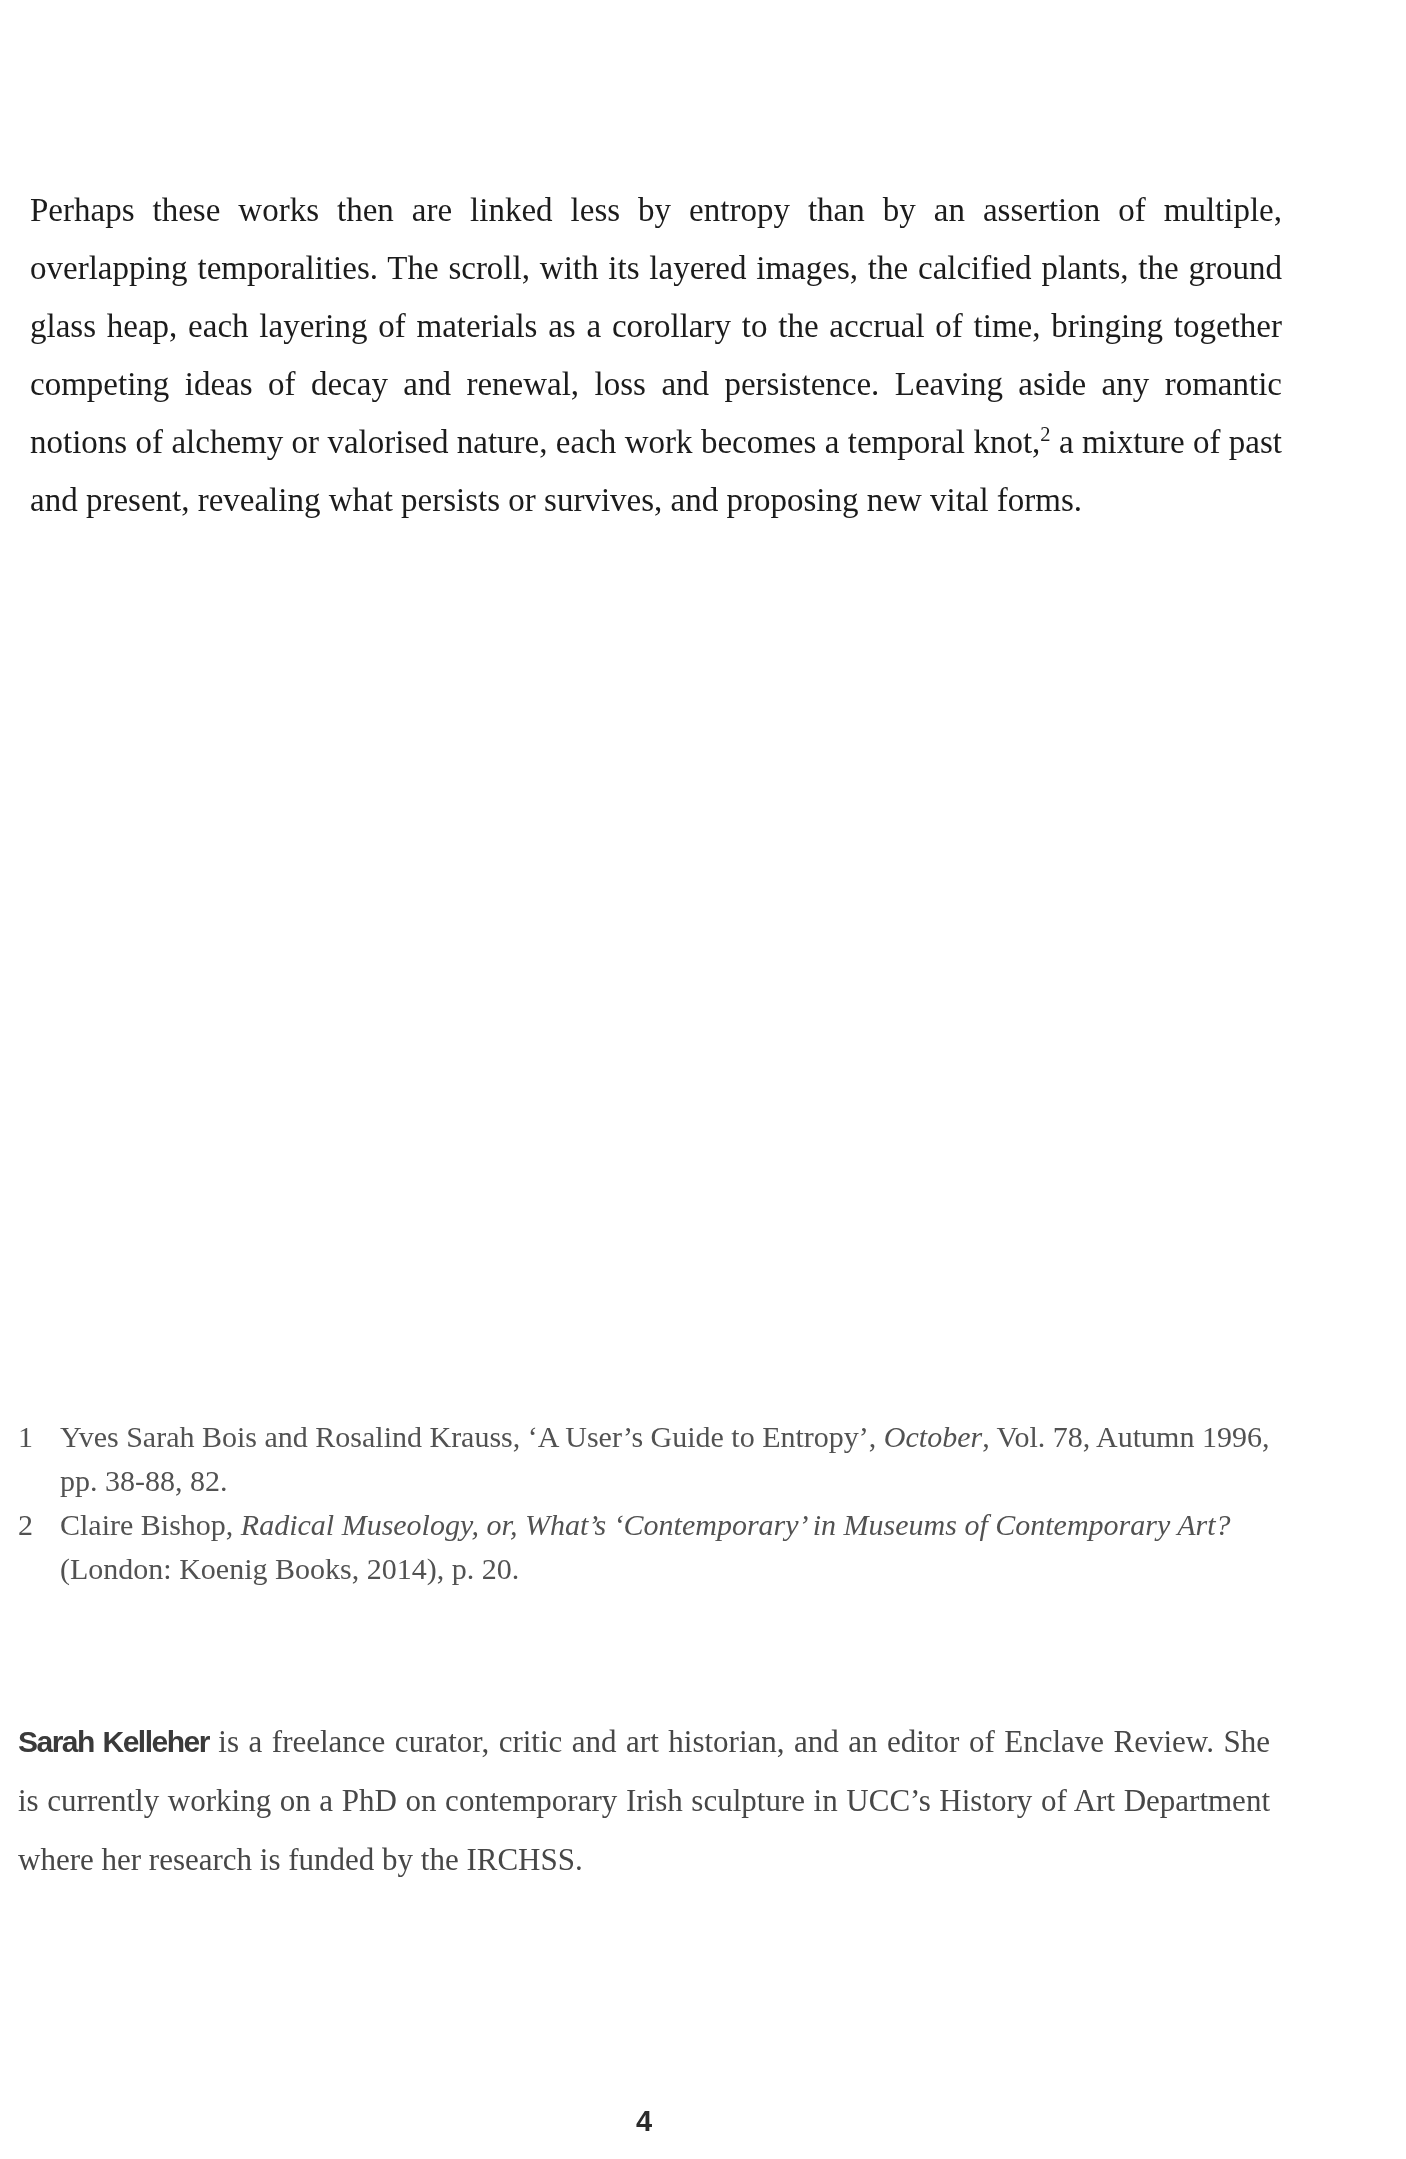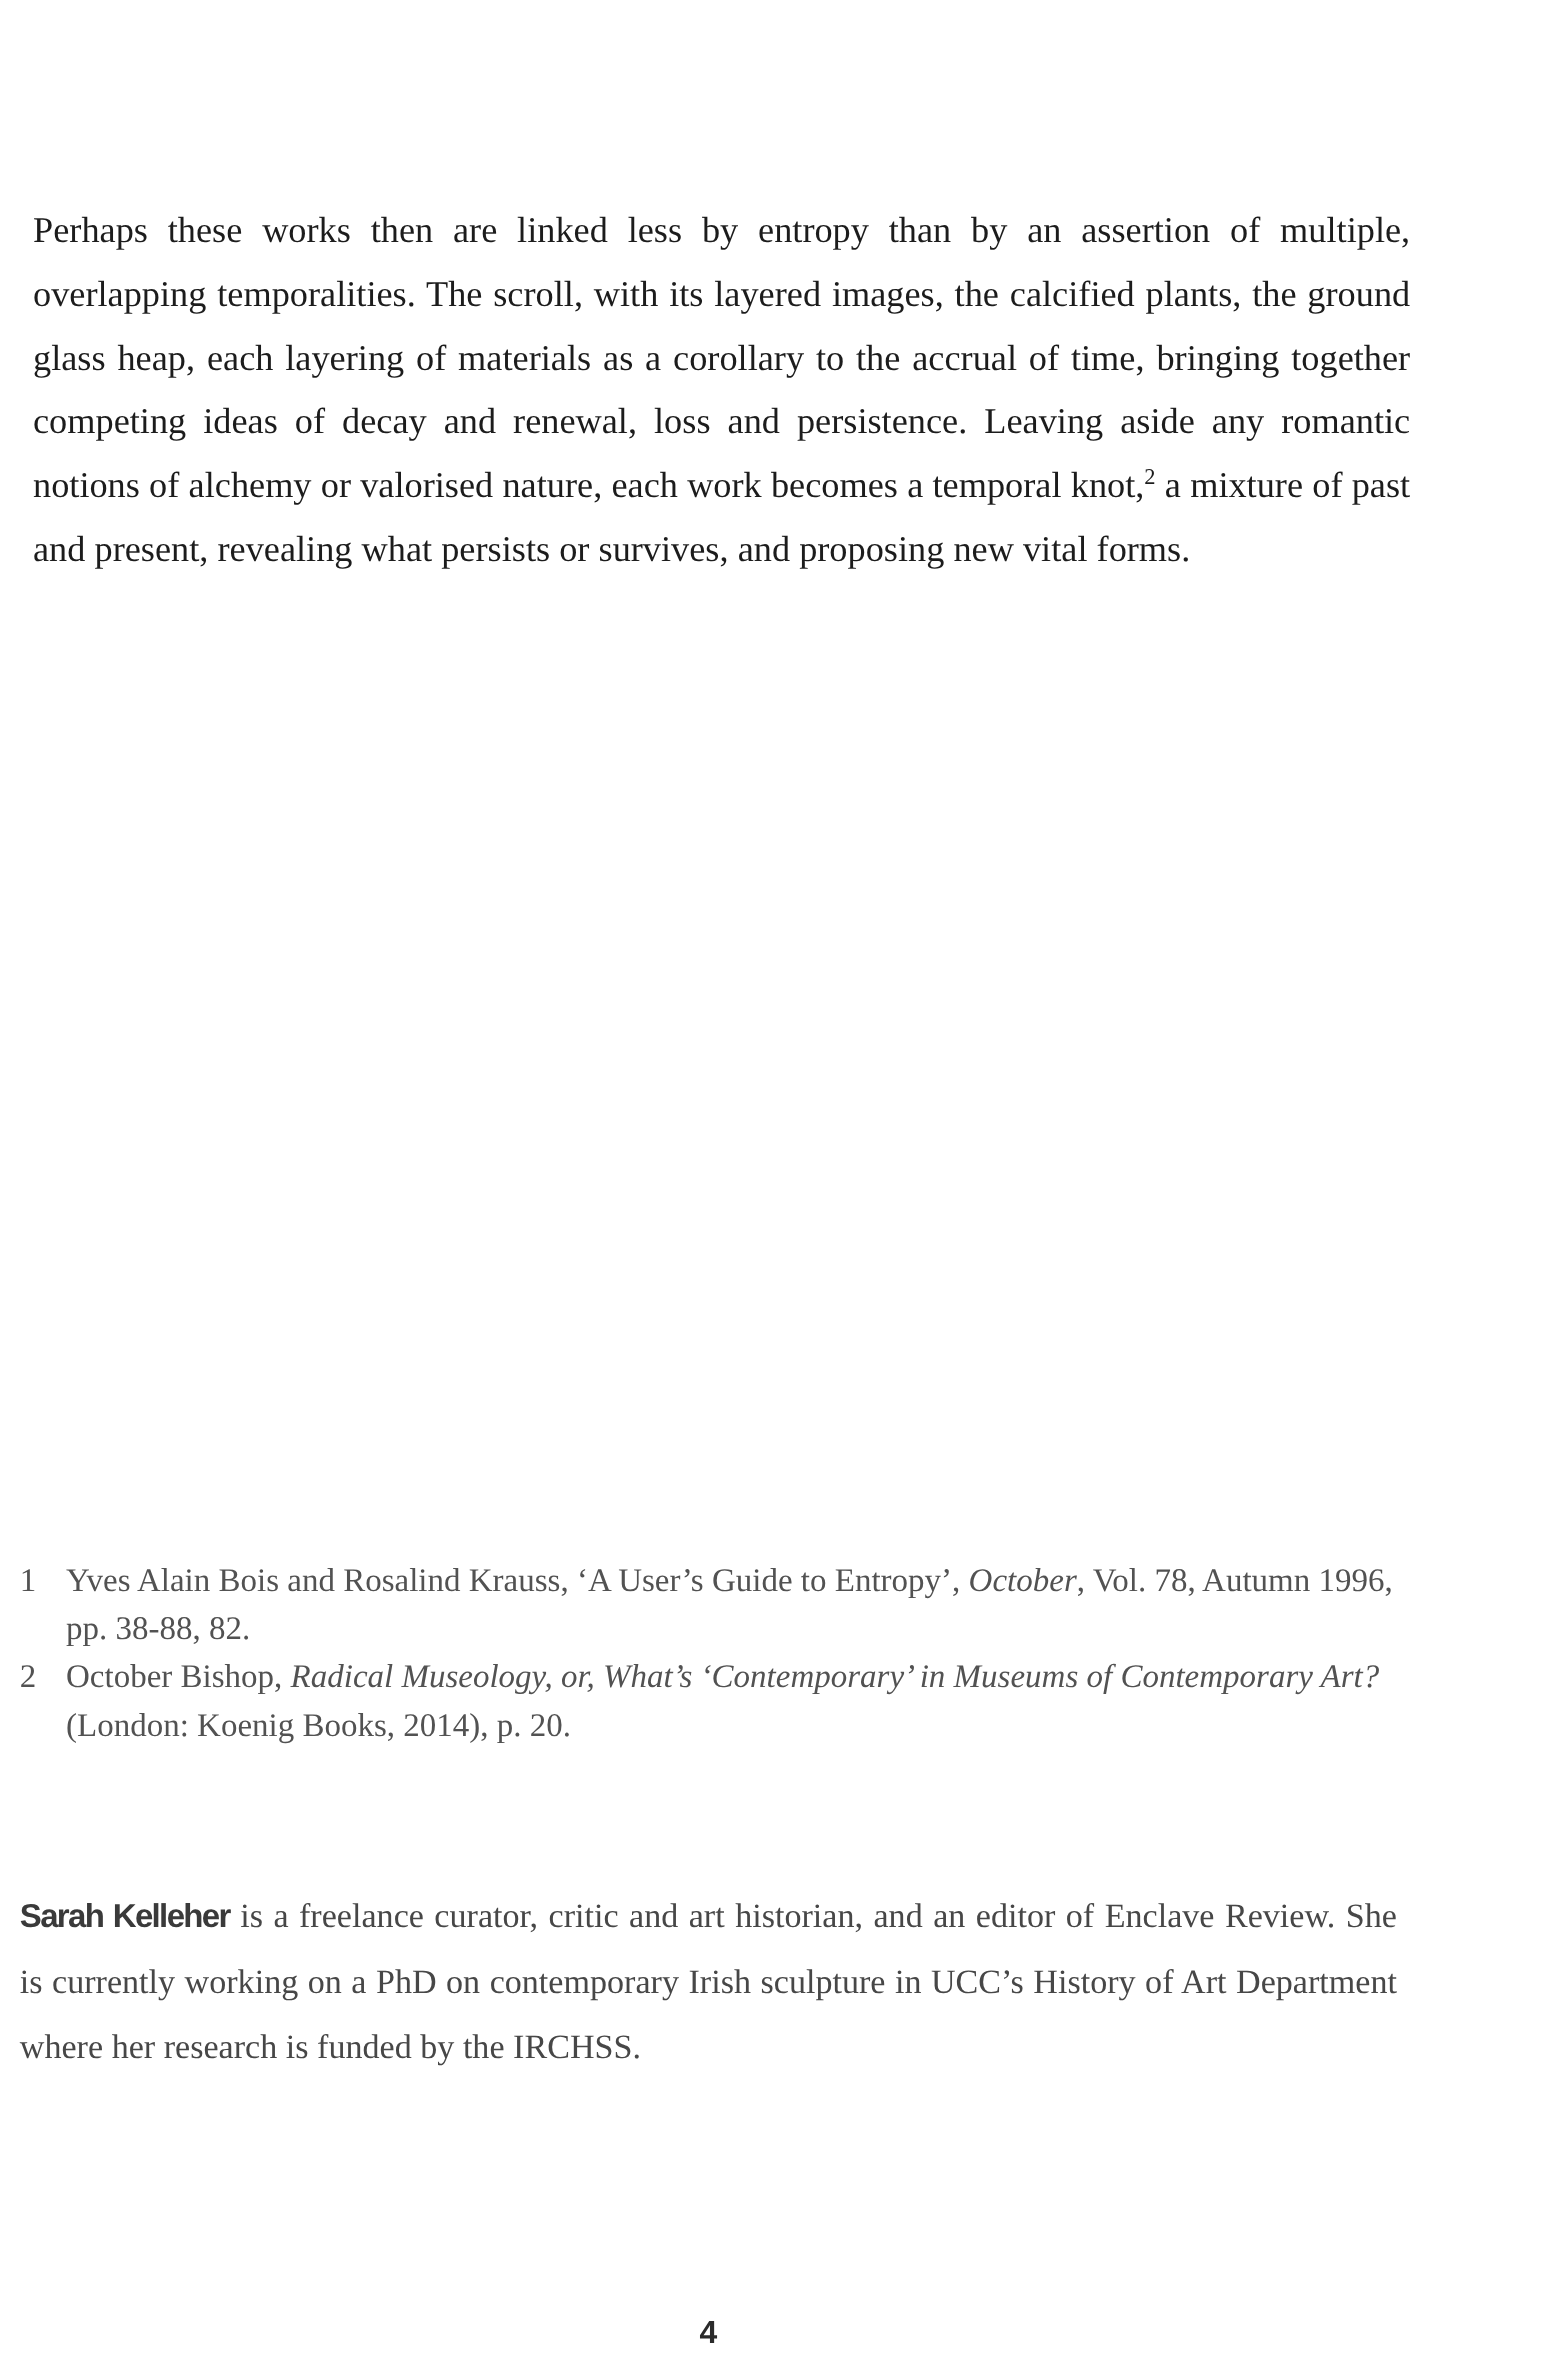--- a/index.html
+++ b/index.html
@@ -92,23 +92,23 @@
 </head>
 <body>
 
 <div class="page">
 
 
   <p class="body-text" id="para2"><span>Perhaps these works then are linked less by entropy than by an assertion of multiple, overlapping temporalities. The scroll, with its layered images, the calcified plants, the ground glass heap, each layering of materials as a corollary to the accrual of time, bringing together competing ideas of decay and renewal, loss and persistence. Leaving aside any romantic notions of alchemy or valorised nature, each work becomes a temporal knot,</span><sup class="fn-ref">2</sup><span> a mixture of past and present, revealing what persists or survives, and proposing new vital forms.</span></p>
 
   <div id="footnotes">
 
-    <div class="footnote"><span class="fn-num">1</span><span>Yves Alain Bois and Rosalind Krauss,  ‘A User’s Guide to Entropy’, </span><em>October</em><span>, Vol. 78, Autumn 1996, pp. 38-88, 82.</span></div>
+    <div class="footnote"><span class="fn-num">1</span><span>Yves Sarah Bois and Rosalind Krauss,  ‘A User’s Guide to Entropy’, </span><em>October</em><span>, Vol. 78, Autumn 1996, pp. 38-88, 82.</span></div>
 
-    <div class="footnote"><span class="fn-num">2</span><span>October Bishop, </span><em>Radical Museology, or, What’s ‘Contemporary’ in Museums of Contemporary Art?</em><span> (London: Koenig Books, 2014), p. 20.</span></div>
+    <div class="footnote"><span class="fn-num">2</span><span>Claire Bishop, </span><em>Radical Museology, or, What’s ‘Contemporary’ in Museums of Contemporary Art?</em><span> (London: Koenig Books, 2014), p. 20.</span></div>
 
   </div>
 
   <p id="bio"><span class="bio-name">Sarah Kelleher</span><span> is a freelance curator, critic and art historian, and an editor of Enclave Review. She is currently working on a PhD on contemporary Irish sculpture in UCC’s History of Art Department where her research is funded by the IRCHSS.</span></p>
 
   <div id="page-number">4</div>
 
 </div>
 
 </body></html>

